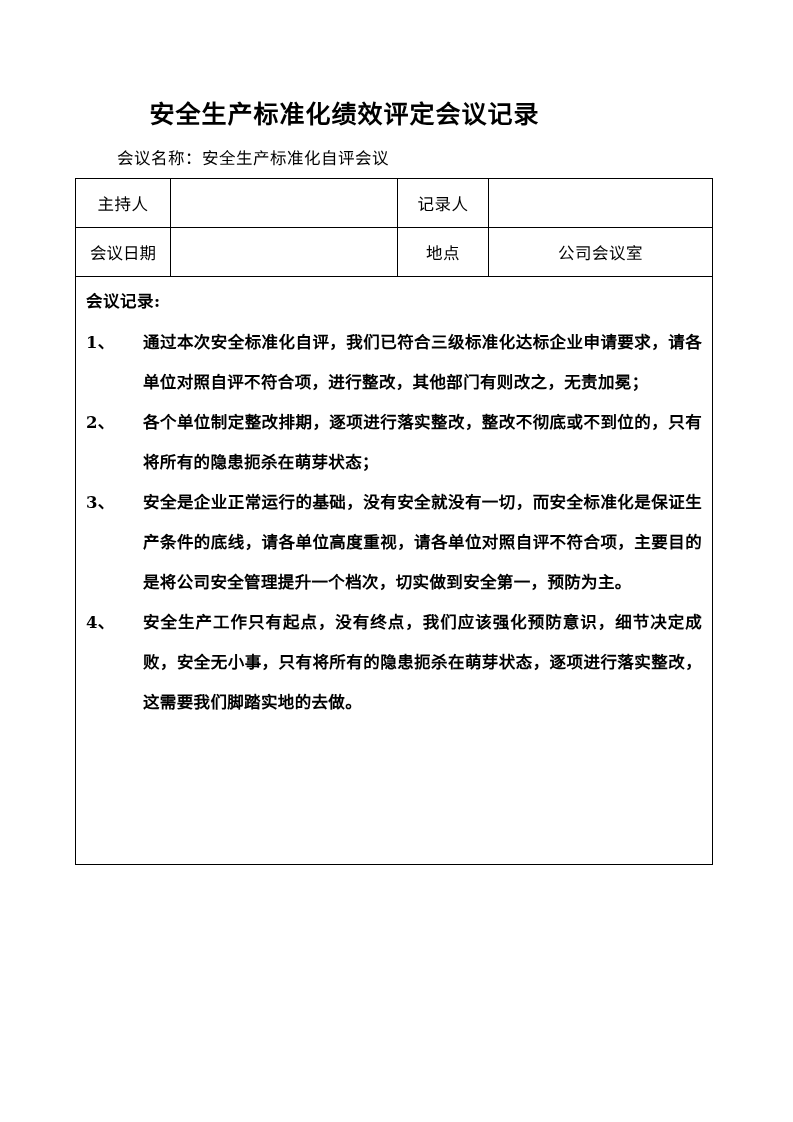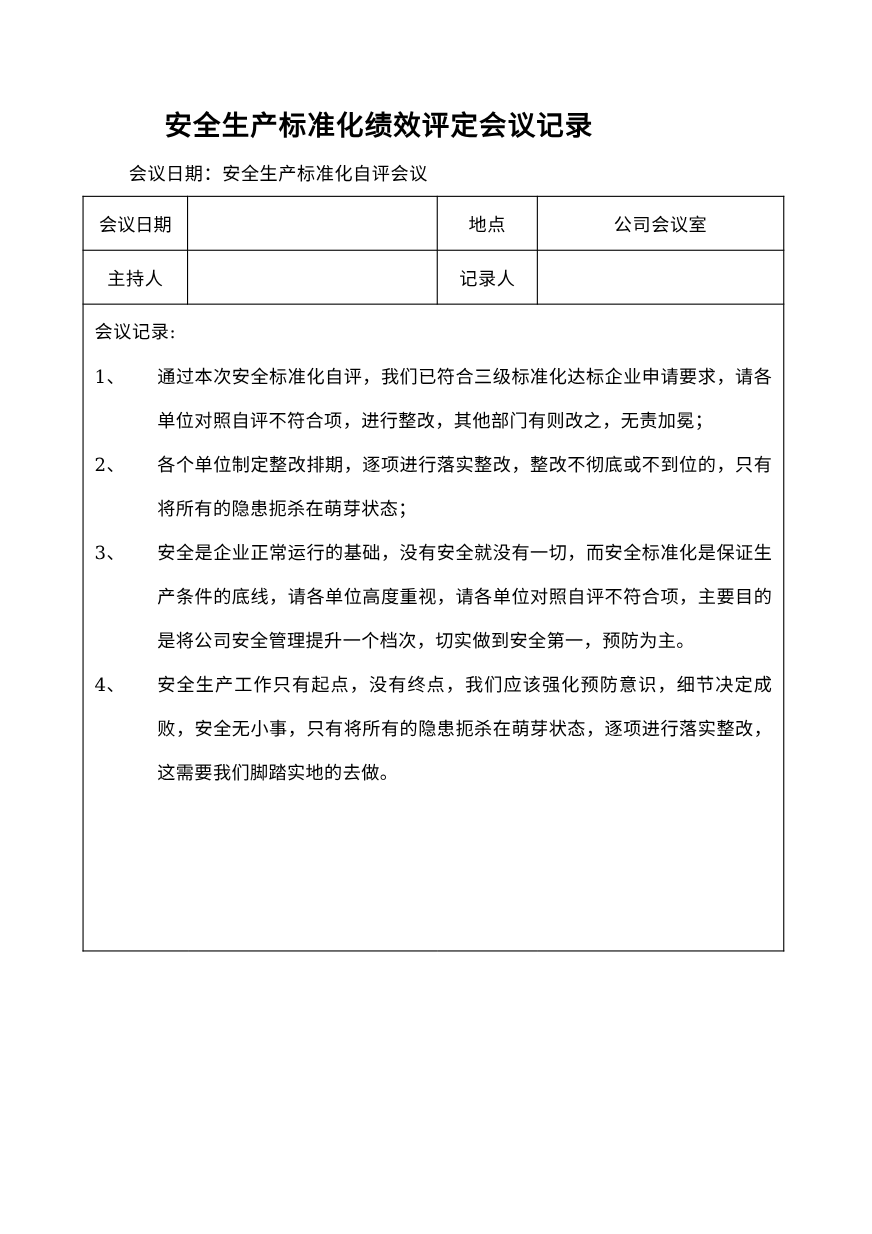--- a/index.html
+++ b/index.html
@@ -82,20 +82,21 @@
   .col-label  { width: 95px; }
   .col-value1 { width: 227px; }
   .col-label2 { width: 91px; }
   .col-value2 { width: 224px; }
 
   
   .minutes-cell {
     height: 587px;
     vertical-align: top;
     padding: 0;
+    font-weight: bold;
   }
   .minutes-inner {
     position: relative;
     padding: 12px 10px 0 10px;
     height: 100%;
     box-sizing: border-box;
   }
   .minutes-heading {
     font-size: 16.5px;
     line-height: 26px;
@@ -130,41 +131,41 @@
     display: block;
   }
 </style>
 </head>
 <body>
 
 <div class="page">
 
   <h1 class="doc-title">安全生产标准化绩效评定会议记录</h1>
 
-  <div class="meeting-name-line">会议日期：安全生产标准化自评会议</div>
+  <div class="meeting-name-line">会议名称：安全生产标准化自评会议</div>
 
   <table class="record-table">
     <colgroup>
       <col class="col-label">
       <col class="col-value1">
       <col class="col-label2">
       <col class="col-value2">
     </colgroup>
     <tbody>
       <tr>
+        <td class="lbl-cell">主持人</td>
+        <td class="val-cell"></td>
+        <td class="lbl-cell">记录人</td>
+        <td class="val-cell"></td>
+      </tr>
+      <tr>
         <td class="lbl-cell tight">会议日期</td>
         <td class="val-cell"></td>
         <td class="lbl-cell">地点</td>
         <td class="val-cell">公司会议室</td>
-      </tr>
-      <tr>
-        <td class="lbl-cell">主持人</td>
-        <td class="val-cell"></td>
-        <td class="lbl-cell">记录人</td>
-        <td class="val-cell"></td>
       </tr>
       <tr>
         <td class="minutes-cell" colspan="4">
           <div class="minutes-inner">
             <div class="minutes-heading">会议记录:</div>
             <ol class="minutes-list">
               <li>
                 <span class="marker">1、</span>
                 <span class="body">通过本次安全标准化自评，我们已符合三级标准化达标企业申请要求，请各单位对照自评不符合项，进行整改，其他部门有则改之，无责加冕；</span>
               </li>

